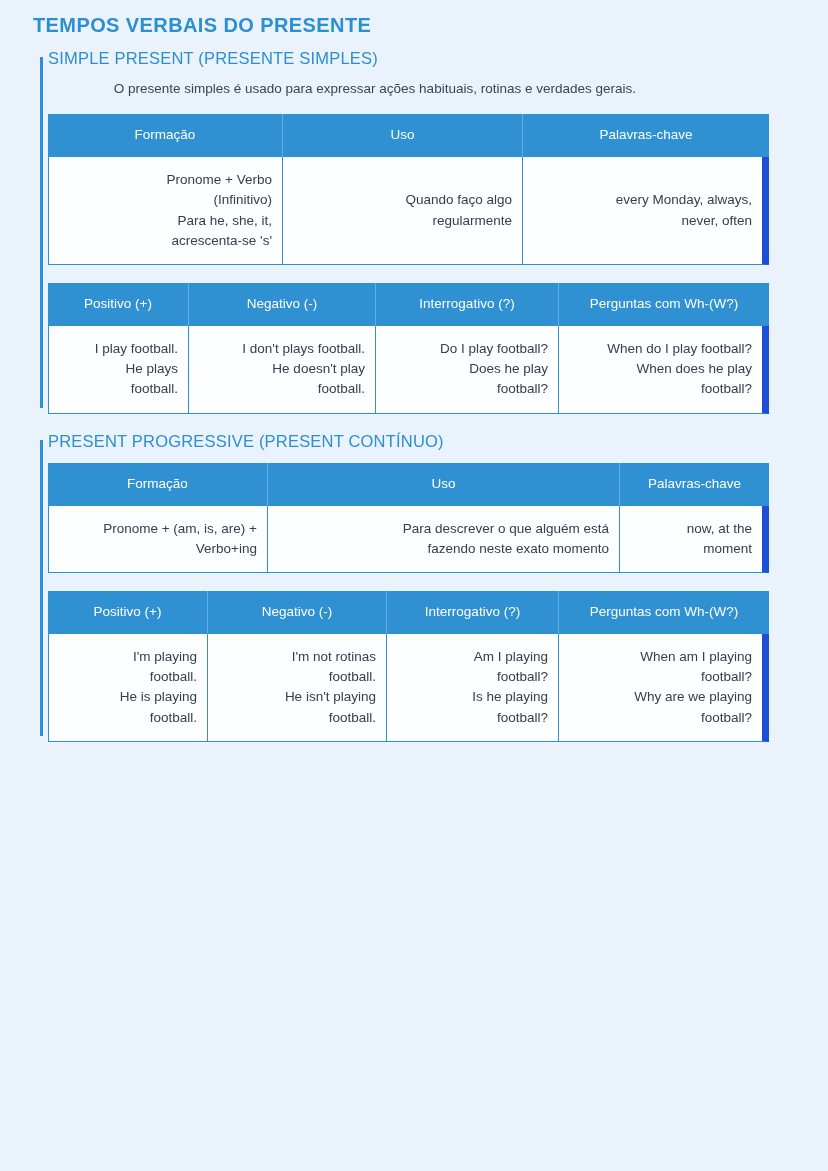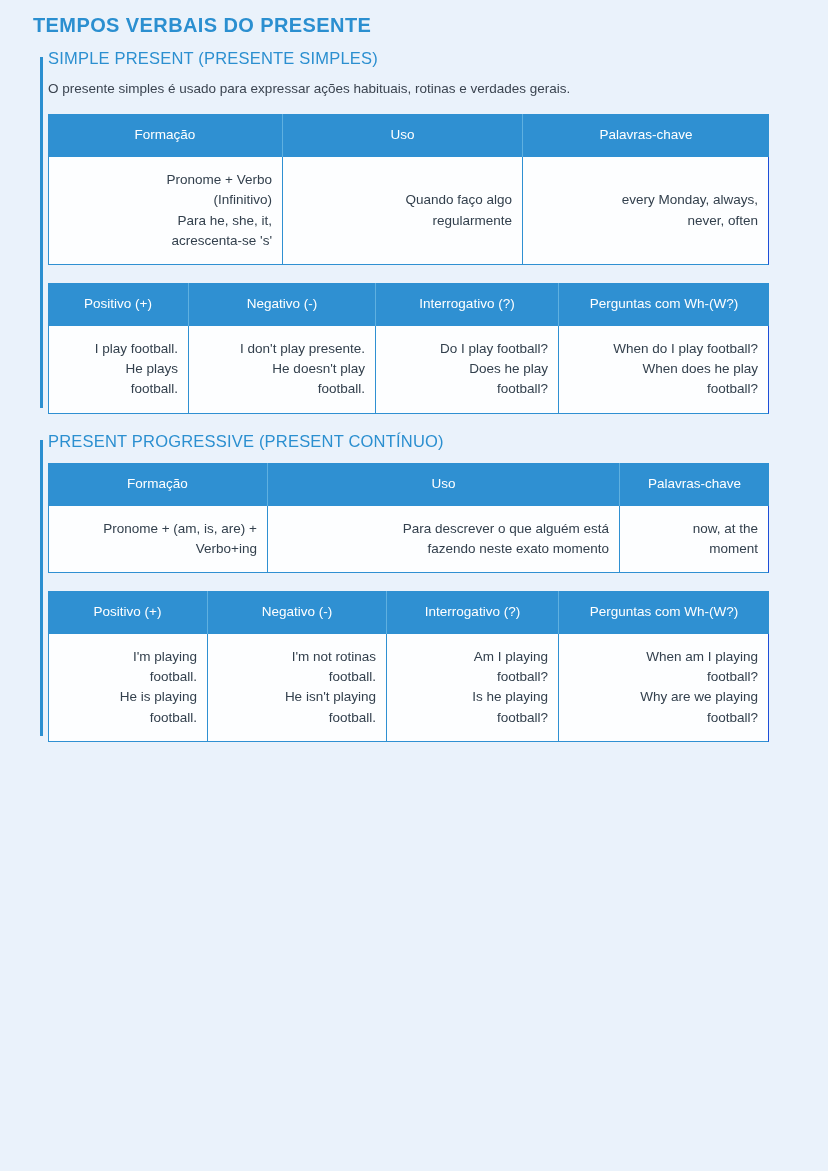--- a/index.html
+++ b/index.html
@@ -51,20 +51,21 @@
     color: #2b8fd0;
     font-weight: normal;
     margin: 0 0 12px 0;
     letter-spacing: 0.2px;
   }
   .section-desc {
     font-size: 13.5px;
     color: #3b4450;
     margin: 0 0 16px 0;
     line-height: 1.35;
+    text-align: right;
   }
 
   table.grid {
     border-collapse: separate;
     border-spacing: 0;
     width: 721px;
     margin-bottom: 18px;
     table-layout: fixed;
   }
   table.grid th {
@@ -83,21 +84,21 @@
     color: #33404d;
     font-size: 13.5px;
     text-align: right;
     padding: 13px 10px;
     border-right: 1px solid #2f90d2;
     border-bottom: 1px solid #2f90d2;
     line-height: 1.5;
     vertical-align: middle;
   }
   table.grid td:first-child { border-left: 1px solid #2f90d2; }
-  table.grid td:last-child { border-right: 1px solid #1d4ed8; }
+  table.grid td:last-child { border-right: 7px solid #1d4ed8; }
 
   .cellline { display: block; }
 </style>
 </head>
 <body>
 
 <div class="page">
 
   <h1 class="page-title">TEMPOS VERBAIS DO PRESENTE</h1>
 
@@ -154,21 +155,21 @@
         </tr>
       </thead>
       <tbody>
         <tr>
           <td>
             <span class="cellline">I play football.</span>
             <span class="cellline">He plays</span>
             <span class="cellline">football.</span>
           </td>
           <td>
-            <span class="cellline">I don't play presente.</span>
+            <span class="cellline">I don't plays football.</span>
             <span class="cellline">He doesn't play</span>
             <span class="cellline">football.</span>
           </td>
           <td>
             <span class="cellline">Do I play football?</span>
             <span class="cellline">Does he play</span>
             <span class="cellline">football?</span>
           </td>
           <td>
             <span class="cellline">When do I play football?</span>

